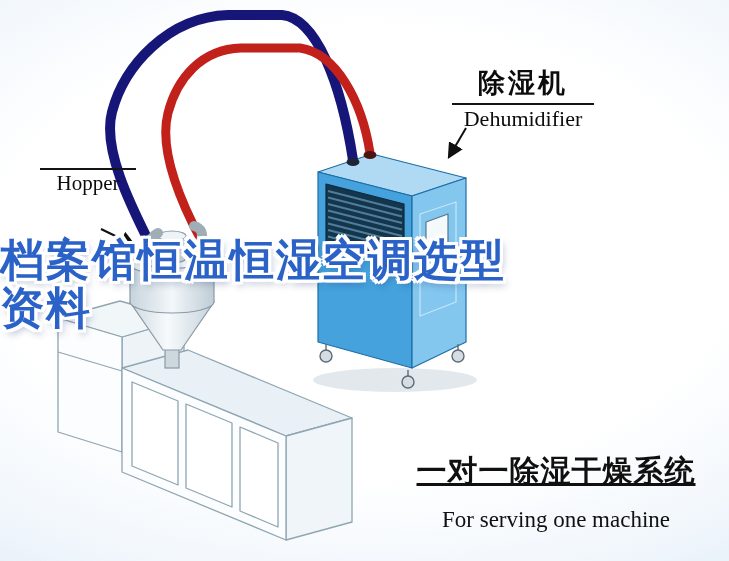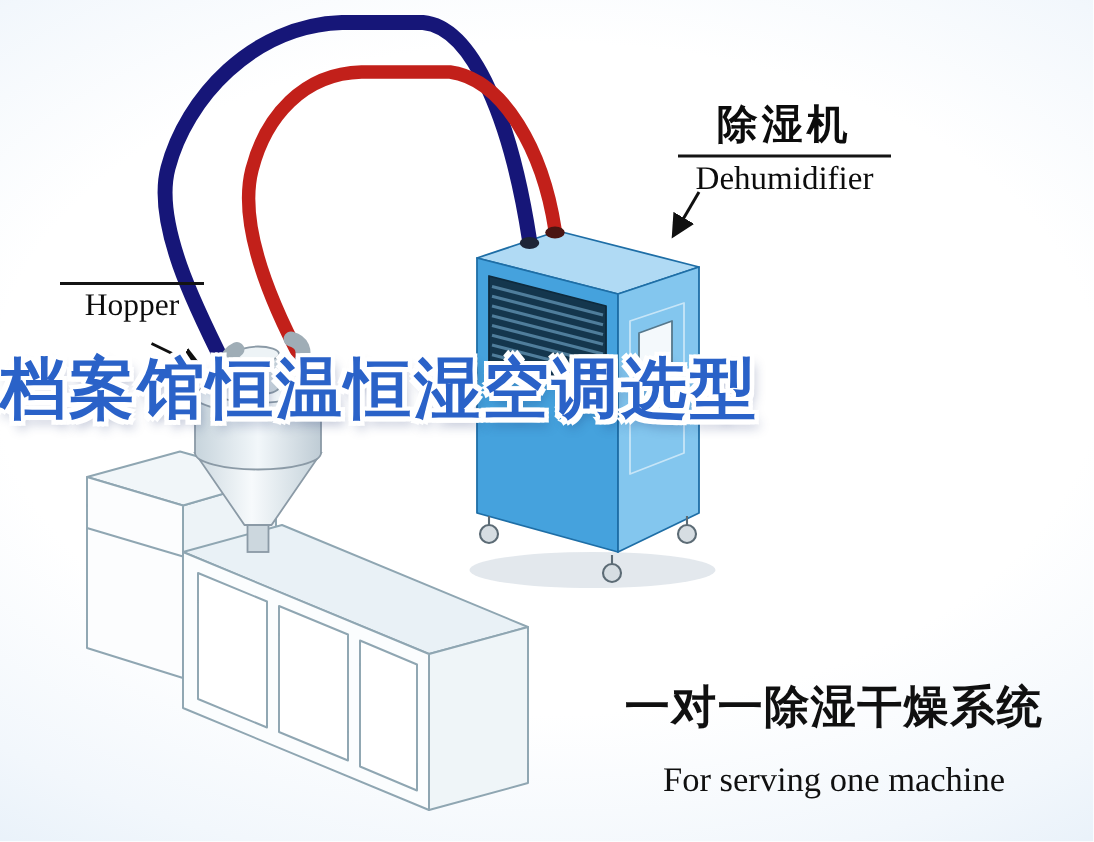--- a/index.html
+++ b/index.html
@@ -7,33 +7,33 @@
     position:relative;width:729px;height:561px;overflow:hidden;
     background:radial-gradient(ellipse 120% 95% at 50% 45%, #ffffff 42%, #f2f7fc 62%, #cfe2f3 100%);
     font-family:"Liberation Sans","DejaVu Sans",sans-serif;
   }
   svg.scene{position:absolute;left:0;top:0;}
   .label{position:absolute;text-align:center;color:#0c0c0c;}
   .label .cn{font-weight:bold;}
   .label .en{font-family:"Liberation Serif","DejaVu Serif",serif;border-top:2px solid #141414;padding-top:1px;}
   .label-dryer{left:40px;top:168px;width:96px;}
   .label-dryer .cn{font-size:26px;letter-spacing:1px;padding-bottom:2px;}
-  .label-dryer .en{font-size:21px;margin-top:20px;}
+  .label-dryer .en{font-size:21px;}
   .label-dehum{left:452px;top:65px;width:142px;}
   .label-dehum .cn{font-size:27px;letter-spacing:3px;padding-bottom:2px;}
   .label-dehum .en{font-size:22px;}
   .title{
     position:absolute;left:0;top:236px;width:100%;text-align:left;
     font-weight:bold;font-size:44px;line-height:1.08;letter-spacing:2px;color:#2a62c8;
     text-shadow:-3px -3px 0 #fff,3px -3px 0 #fff,-3px 3px 0 #fff,3px 3px 0 #fff,
                  0 -3px 0 #fff,0 3px 0 #fff,-3px 0 0 #fff,3px 0 0 #fff,
                  3px 5px 7px rgba(25,45,110,0.35);
   }
   .caption{position:absolute;left:396px;top:451px;width:320px;text-align:center;color:#101010;}
-  .caption .cn{font-size:30px;font-weight:bold;letter-spacing:1px;}
+  .caption .cn{font-size:30px;font-weight:bold;letter-spacing:1px;text-decoration:underline;}
   .caption .en{font-family:"Liberation Serif","DejaVu Serif",serif;font-size:23px;margin-top:15px;}
 </style>
 </head>
 <body>
 
 <div class="stage">
 
   <svg class="scene" width="729" height="561" viewBox="0 0 729 561">
     <defs>
       <marker id="arrow" viewBox="0 0 10 10" refX="8.5" refY="5" markerWidth="8" markerHeight="8" orient="auto-start-reverse">
@@ -125,20 +125,21 @@
     <div class="en">Hopper</div>
   </div>
 
   <div class="label label-dehum">
     <div class="cn">除湿机</div>
     <div class="en">Dehumidifier</div>
   </div>
 
   <div class="title">
     <div>档案馆恒温恒湿空调选型</div>
+    <div>资料</div>
   </div>
 
   <div class="caption">
     <div class="cn">一对一除湿干燥系统</div>
     <div class="en">For serving one machine</div>
   </div>
 
 </div>
 
 </body></html>

